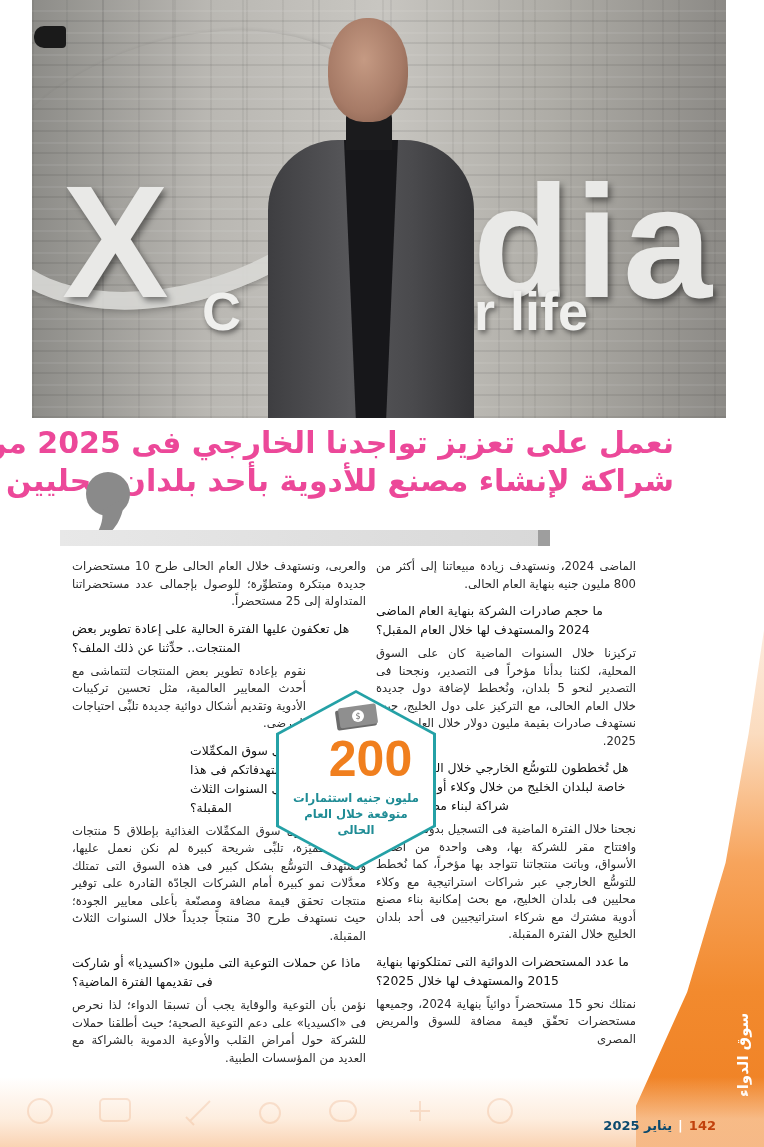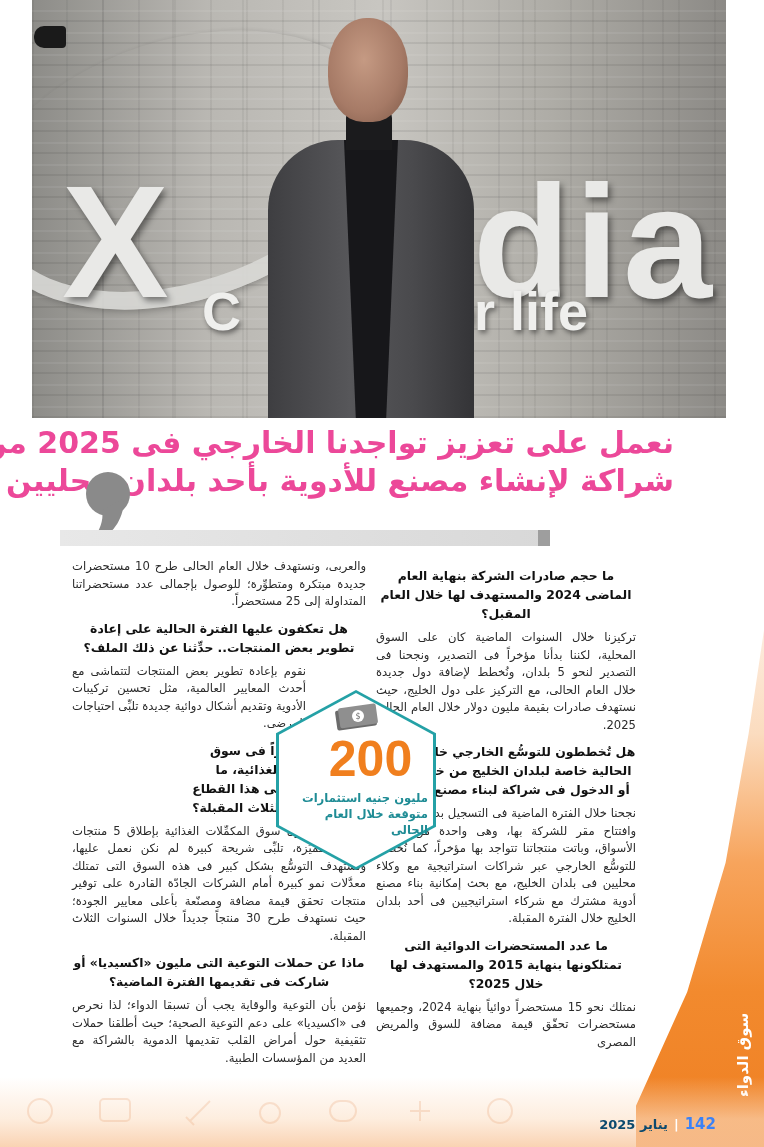--- a/index.html
+++ b/index.html
@@ -92,22 +92,22 @@
 
   
   .col {
     position: absolute; top: 558px; text-align: justify;
     font-size: 11.6px; line-height: 17.5px; color: #2a2a2a;
   }
   .col-right { right: 128px; width: 260px; }
   .col-left  { right: 398px; width: 294px; }
   .col p { margin-bottom: 4px; text-align-last: right; }
   .col h3 {
-    font-size: 12.4px; line-height: 19px; font-weight: bold; color: #111;
-    margin: 8px 0 6px; text-align: center;
+    font-size: 12.4px; line-height: 19px; font-weight: normal; color: #111;
+    margin: 8px 0 6px; text-align: left;
   }
 
   
   .stat {
     position: absolute; left: 276px; top: 690px; width: 160px; height: 180px;
   }
   .stat .hex {
     position: absolute; inset: 0;
     clip-path: polygon(50% 0, 100% 24%, 100% 76%, 50% 100%, 0 76%, 0 24%);
     background: #24a1a6;
@@ -121,21 +121,21 @@
     position: absolute; left: 58px; top: 12px; width: 46px; height: 30px;
   }
   .stat .num {
     position: absolute; left: 8px; right: 0; top: 40px;
     font-family: "Liberation Sans", sans-serif; font-weight: bold;
     font-size: 50px; color: #f07f1e; text-align: center; direction: ltr; padding-left: 21px;
   }
   .stat .caption {
     position: absolute; left: 8px; right: 8px; top: 100px;
     font-weight: bold; font-size: 11.6px; line-height: 16px;
-    color: #1f8c95; text-align: right;
+    color: #1f8c95; text-align: center;
   }
 
   
   .side-orange {
     position: absolute; right: 0; top: 630px; width: 128px; height: 517px;
     background:
       radial-gradient(circle at 30% 20%, rgba(255,255,255,0.05) 0 20px, transparent 21px),
       linear-gradient(180deg, #fdecde 0%, #fbdcbf 20%, #f7a45c 45%, #f28a2e 70%, #ef7f22 100%);
     clip-path: polygon(100% 0, 100% 100%, 0 100%, 0 92%, 40% 70%, 70% 45%, 88% 20%);
   }
@@ -151,21 +151,21 @@
   }
   .faint-icons {
     position: absolute; left: 0; bottom: 6px; width: 600px; height: 60px; opacity: .25;
   }
 
   
   .footer {
     position: absolute; right: 48px; bottom: 14px; display: flex; align-items: center; gap: 6px;
     font-weight: bold; font-size: 13px;
   }
-  .footer .page-num { color: #3b82f6; font-size: 15px; }
+  .footer .page-num { color: #c2410c; font-size: 13px; }
   .footer .sep { color: #ffffff; font-weight: bold; }
   .footer .issue { color: #0c4a6e; }
 </style>
 </head>
 <body>
 
 <div class="photo">
   <div class="stone"></div>
   <div class="orbit"></div>
   <div class="logo-text"><span>X</span><span class="gap"></span><span>dia</span></div>
@@ -185,36 +185,37 @@
 </div>
 <svg class="quote-mark" viewBox="0 0 60 80">
   <circle cx="32" cy="24" r="22" fill="#8a8a8a"></circle>
   <path d="M48 28 C48 52 34 68 12 76 C24 62 28 50 26 40 Z" fill="#8a8a8a"></path>
 </svg>
 <div class="divider-gray">
     <div class="notch"></div>
   </div>
 
 <div class="col col-right">
+  <p>الماضى 2024، ونستهدف زيادة مبيعاتنا إلى أكثر من 800 مليون جنيه بنهاية العام الحالى.</p>
   <h3>ما حجم صادرات الشركة بنهاية العام الماضى 2024 والمستهدف لها خلال العام المقبل؟</h3>
   <p>تركيزنا خلال السنوات الماضية كان على السوق المحلية، لكننا بدأنا مؤخراً فى التصدير، ونجحنا فى التصدير لنحو 5 بلدان، ونُخطط لإضافة دول جديدة خلال العام الحالى، مع التركيز على دول الخليج، حيث نستهدف صادرات بقيمة مليون دولار خلال العام الحالى 2025.</p>
   <h3>هل تُخططون للتوسُّع الخارجي خلال الفترة الحالية خاصة لبلدان الخليج من خلال وكلاء أو الدخول فى شراكة لبناء مصنع للأدوية؟</h3>
   <p>نجحنا خلال الفترة الماضية فى التسجيل بدولة الإمارات وافتتاح مقر للشركة بها، وهى واحدة من أصعب الأسواق، وباتت منتجاتنا تتواجد بها مؤخراً، كما نُخطط للتوسُّع الخارجي عبر شراكات استراتيجية مع وكلاء محليين فى بلدان الخليج، مع بحث إمكانية بناء مصنع أدوية مشترك مع شركاء استراتيجيين فى أحد بلدان الخليج خلال الفترة المقبلة.</p>
   <h3>ما عدد المستحضرات الدوائية التى تمتلكونها بنهاية 2015 والمستهدف لها خلال 2025؟</h3>
   <p>نمتلك نحو 15 مستحضراً دوائياً بنهاية 2024، وجميعها مستحضرات تحقّق قيمة مضافة للسوق والمريض المصرى</p>
 </div>
 
 <div class="col col-left">
   <p>والعربى، ونستهدف خلال العام الحالى طرح 10 مستحضرات جديدة مبتكرة ومتطوِّرة؛ للوصول بإجمالى عدد مستحضراتنا المتداولة إلى 25 مستحضراً.</p>
   <h3>هل تعكفون عليها الفترة الحالية على إعادة تطوير بعض المنتجات.. حدِّثنا عن ذلك الملف؟</h3>
   <p style="padding-right:60px;">نقوم بإعادة تطوير بعض المنتجات لتتماشى مع أحدث المعايير العالمية، مثل تحسين تركيبات الأدوية وتقديم أشكال دوائية جديدة تلبِّى احتياجات المرضى.</p>
   <h3 style="padding-left:118px;">دخلتم مؤخراً فى سوق المكمِّلات الغذائية، ما مستهدفاتكم فى هذا القطاع فى السنوات الثلاث المقبلة؟</h3>
   <p>نجحنا فى دخول سوق المكمِّلات الغذائية بإطلاق 5 منتجات رئيسية مميِّزة، تلبِّى شريحة كبيرة لم نكن نعمل عليها، ونستهدف التوسُّع بشكل كبير فى هذه السوق التى تمتلك معدَّلات نمو كبيرة أمام الشركات الجادّة القادرة على توفير منتجات تحقق قيمة مضافة ومصنّعة بأعلى معايير الجودة؛ حيث نستهدف طرح 30 منتجاً جديداً خلال السنوات الثلاث المقبلة.</p>
   <h3>ماذا عن حملات التوعية التى مليون «اكسيديا» أو شاركت فى تقديمها الفترة الماضية؟</h3>
-  <p>نؤمن بأن التوعية والوقاية يجب أن تسبقا الدواء؛ لذا نحرص فى «اكسيديا» على دعم التوعية الصحية؛ حيث أطلقنا حملات تثقيفية حول أمراض القلب تقديمها الدموية بالشراكة مع العديد من المؤسسات الطبية.</p>
+  <p>نؤمن بأن التوعية والوقاية يجب أن تسبقا الدواء؛ لذا نحرص فى «اكسيديا» على دعم التوعية الصحية؛ حيث أطلقنا حملات للشركة حول أمراض القلب والأوعية الدموية بالشراكة مع العديد من المؤسسات الطبية.</p>
 </div>
 
 <div class="stat">
   <div class="hex"></div>
   <div class="hex-inner"></div>
   <svg class="money" viewBox="0 0 46 30">
     <rect x="2" y="6" width="40" height="20" rx="2" fill="#6b6b6b" transform="rotate(-8 23 16)"></rect>
     <rect x="5" y="4" width="38" height="20" rx="2" fill="#8f8f8f" transform="rotate(-8 23 14)"></rect>
     <circle cx="24" cy="14" r="6" fill="#ffffff"></circle>
     <text x="24" y="17" font-size="8" text-anchor="middle" fill="#6b6b6b" font-family="DejaVu Sans, sans-serif">$</text>

